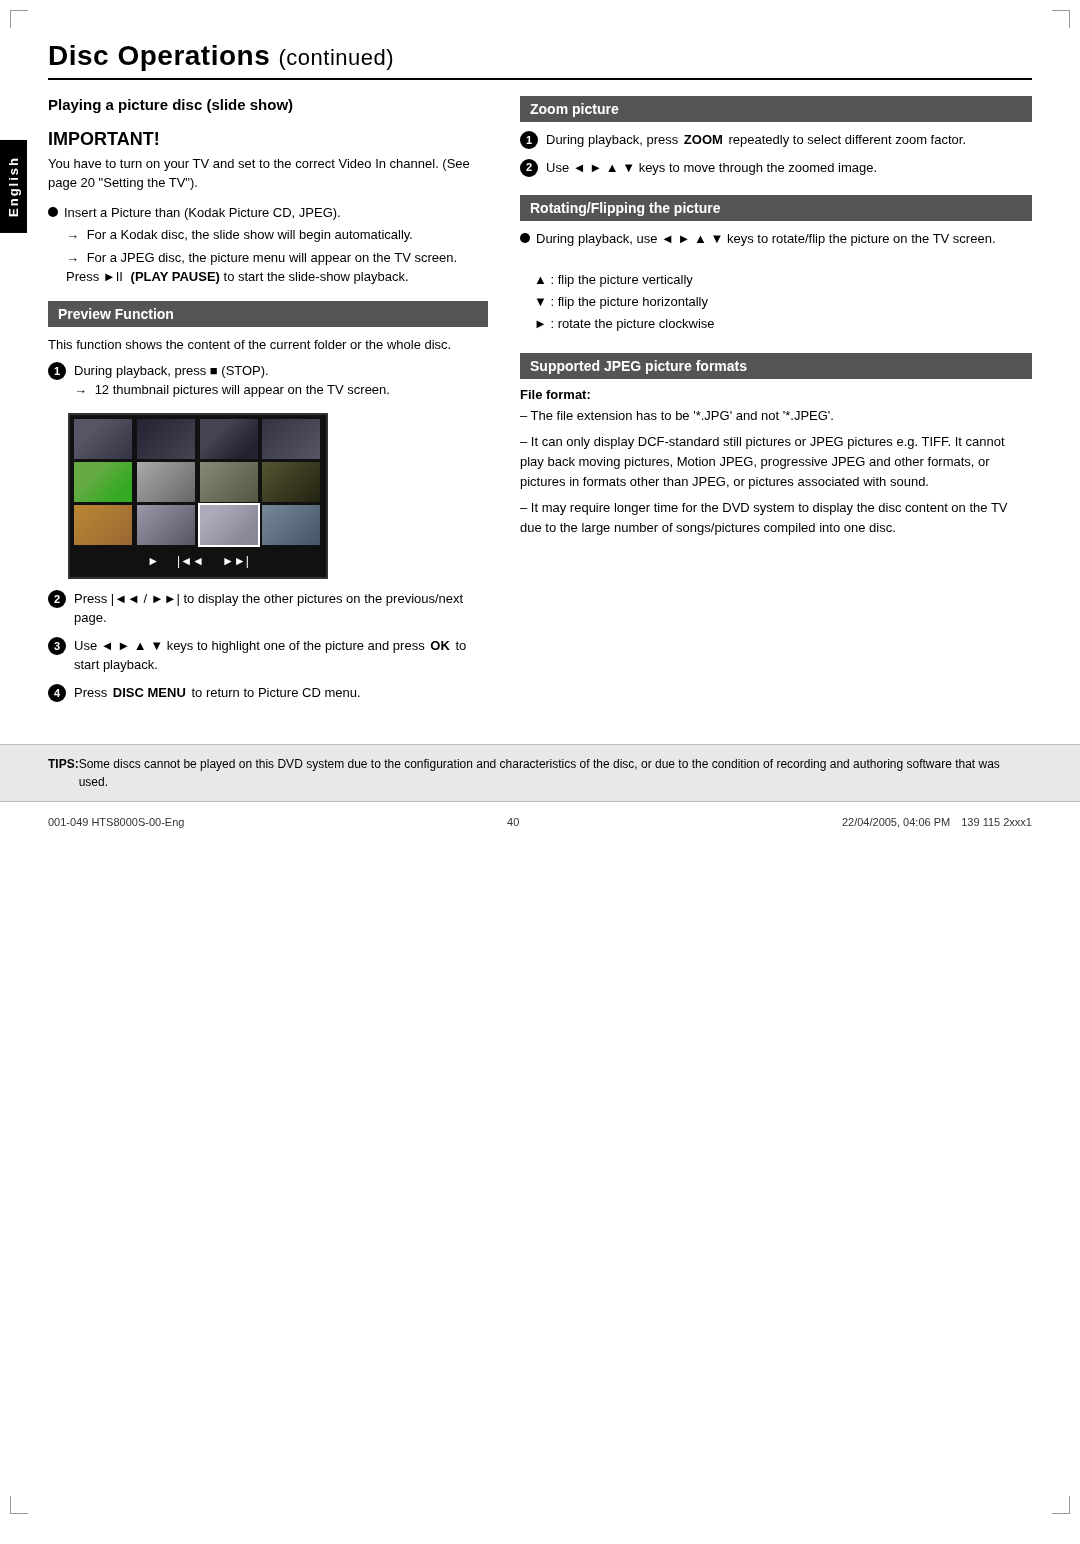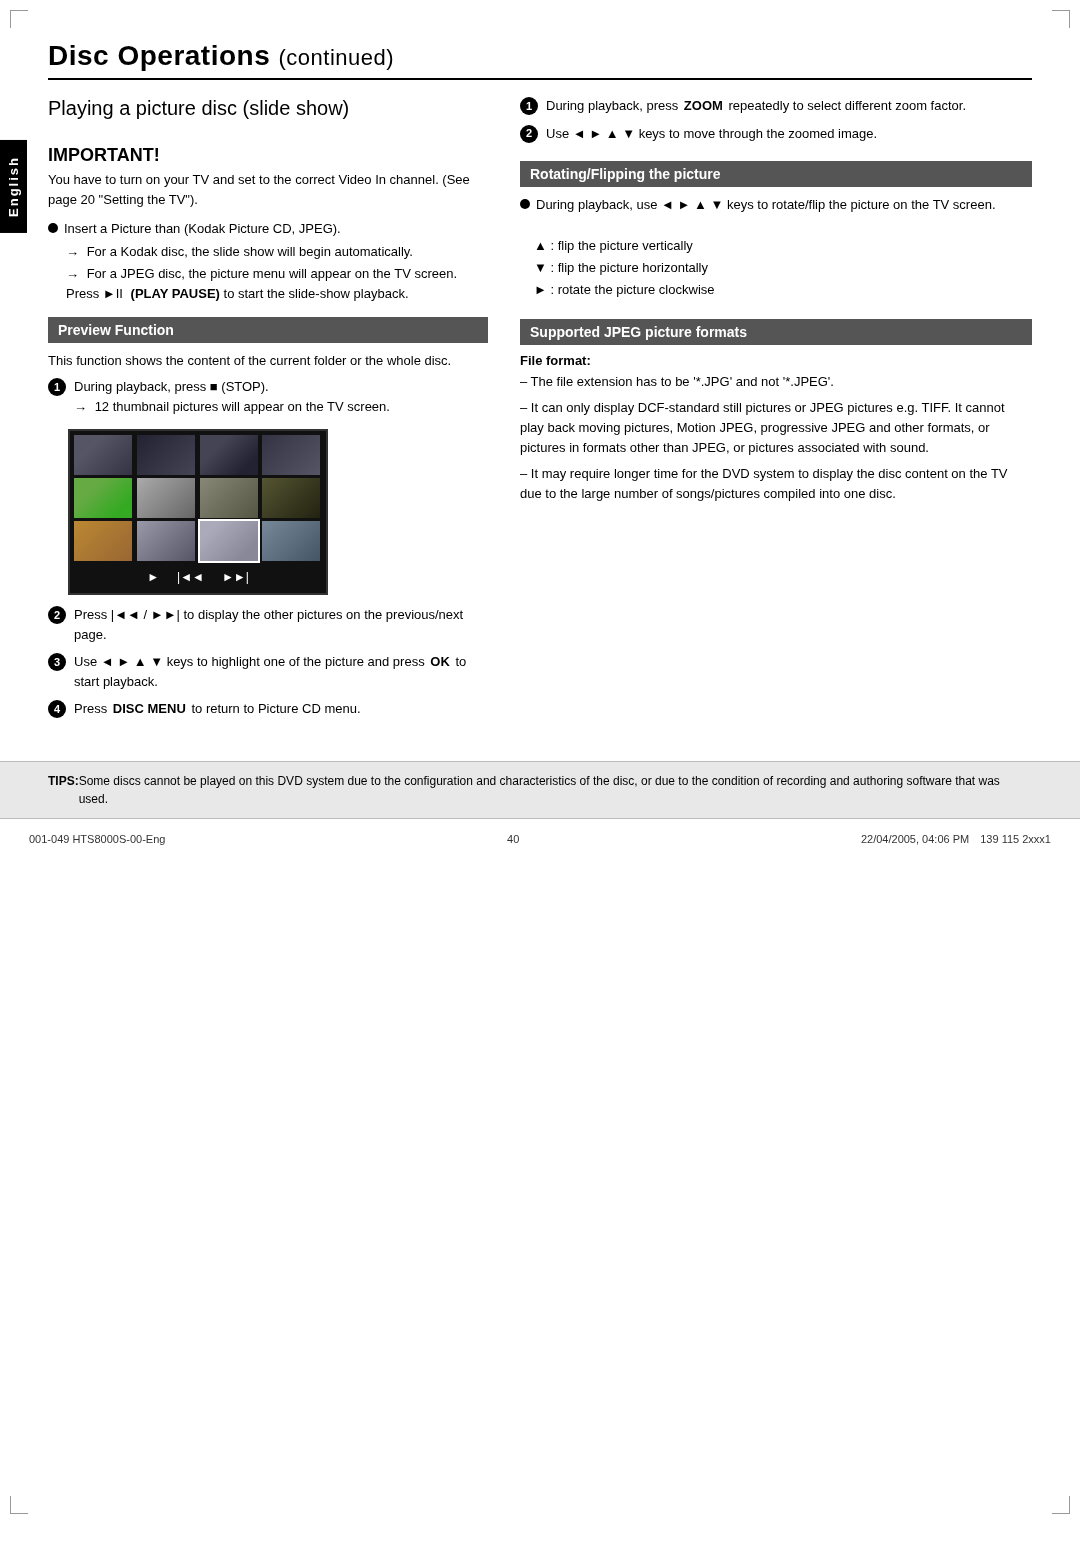--- a/index.html
+++ b/index.html
@@ -64,23 +64,23 @@
       writing-mode: vertical-rl;
       transform: rotate(180deg);
       font-size: 13px;
       font-weight: bold;
       padding: 16px 6px;
       letter-spacing: 2px;
     }
 
     
     .section-heading {
-      font-size: 20px;
-      font-weight: normal;
-      margin-bottom: 24px;
+      font-size: 15px;
+      font-weight: bold;
+      margin-bottom: 14px;
       line-height: 1.25;
     }
 
     
     .important-label {
       font-weight: bold;
       font-size: 18px;
       margin-bottom: 4px;
     }
     .important-text {
@@ -186,21 +186,21 @@
       display: flex;
       align-items: flex-start;
     }
     .tips-label { font-weight: bold; font-size: 12px; flex-shrink: 0; }
 
     
     .page-footer {
       display: flex;
       justify-content: space-between;
       align-items: center;
-      padding: 8px 29px;
+      padding: 8px 48px;
       font-size: 11px;
       color: #333;
       border-top: none;
       margin-top: 6px;
     }
 
     .bold { font-weight: bold; }
   </style>
 </head>
 <body>
@@ -306,20 +306,21 @@
               <span>to return to Picture CD menu.</span>
             </div>
           </div>
 
         </div>
       </div>
 
       <div class="right-col">
 
         <div class="section-block zoom-section">
+          <div class="dark-header">Zoom picture</div>
 
           <div class="step">
             <div class="step-num">1</div>
             <div class="step-content">
               <span>During playback, press</span>
               <span class="bold" style="margin: 0 2px;">ZOOM</span>
               <span>repeatedly to select different zoom factor.</span>
             </div>
           </div>
 

